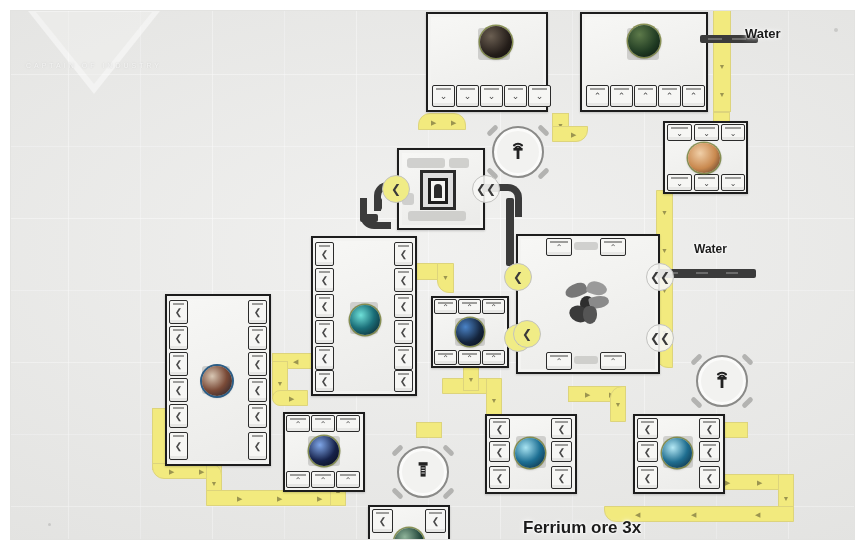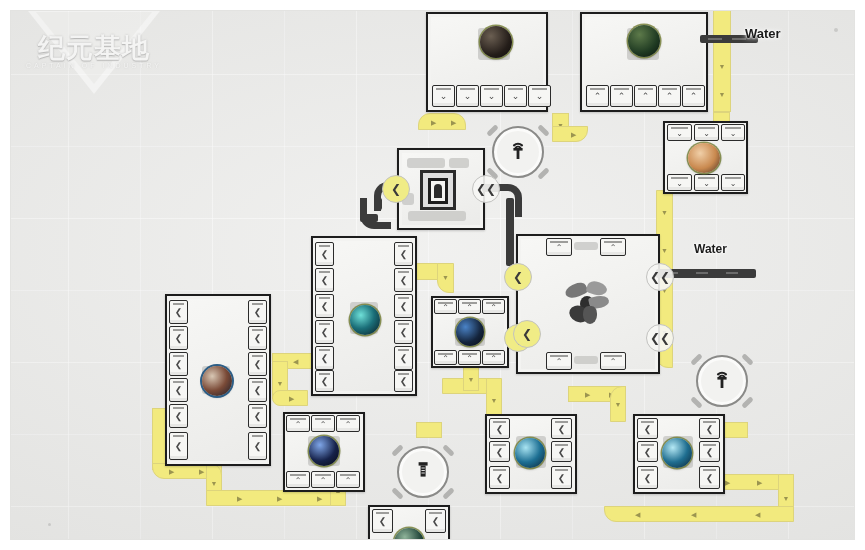--- a/index.html
+++ b/index.html
@@ -574,22 +574,22 @@
         </svg>
       </div>
     </div>
 
     <div class="specks" style="left:40px;top:515px;"></div>
     <div class="specks" style="left:826px;top:20px;width:4px;height:4px;"></div>
   </div>
 
   <div class="maplabel" style="left:745px;top:26px;font-size:13px;">Water</div>
   <div class="maplabel" style="left:694px;top:242px;font-size:12px;">Water</div>
+  <div class="maplabel" style="left:523px;top:518px;font-size:17px;">Ferrium ore 3x</div>
 
   <div id="logo">
     <div class="tri"></div>
     <div class="tri2"></div>
-    <div class="cn">纪元基地</div>
     <div class="sub">CAPTAIN OF INDUSTRY</div>
   </div>
 
   <div id="frame"></div>
 </div>
 
 </body></html>

